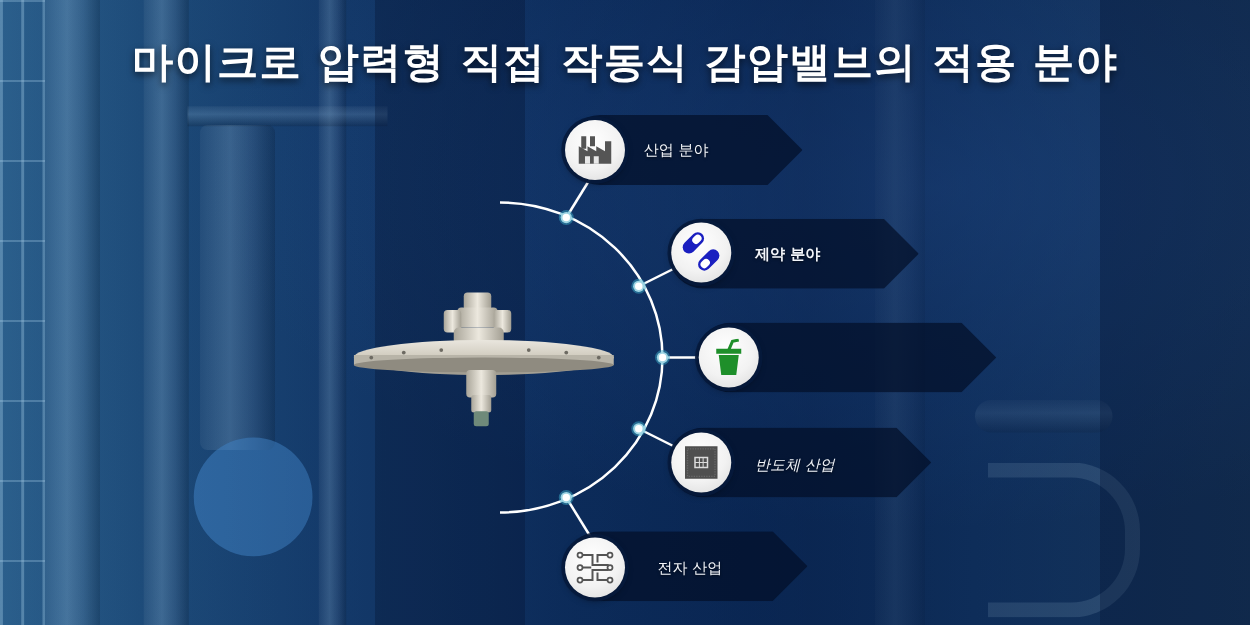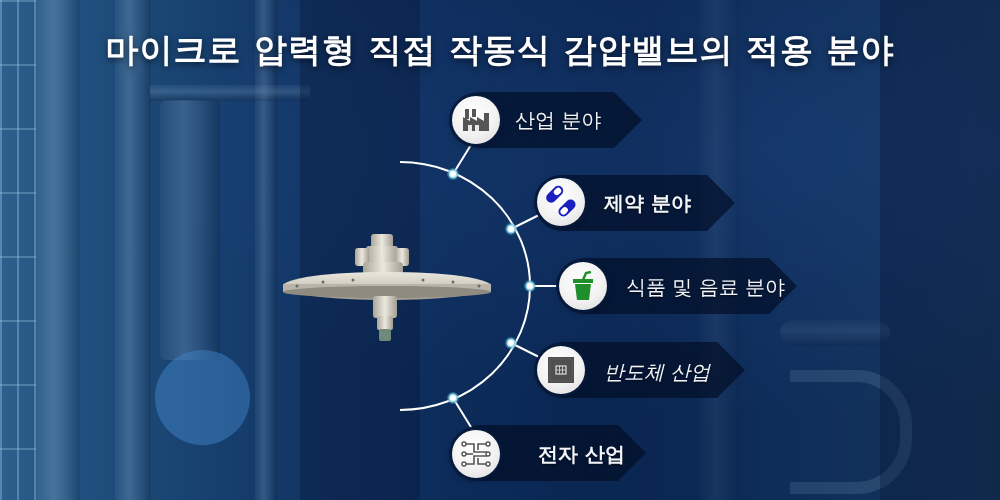--- a/index.html
+++ b/index.html
@@ -31,21 +31,21 @@
     text-shadow: 0 2px 6px rgba(0,0,0,0.6);
   }
   svg.arc { position: absolute; left: 0; top: 0; }
   .banner {
     position: absolute; height: 56px;
     background: rgba(3,15,40,0.72);
     clip-path: polygon(0 0, calc(100% - 28px) 0, 100% 50%, calc(100% - 28px) 100%, 0 100%);
     border-radius: 28px 0 0 28px;
   }
   .banner-label {
-    position: absolute; color: #f2f5fa; font-size: 20px; line-height: 20px;
+    position: absolute; color: #f2f5fa; font-size: 12px; line-height: 20px;
     white-space: nowrap; text-shadow: 0 1px 2px rgba(0,0,0,0.6);
   }
   .icon-circle {
     position: absolute; width: 48px; height: 48px; border-radius: 50%;
     background: radial-gradient(circle at 45% 35%, #ffffff 0%, #f2f2f2 55%, #d8d8d8 100%);
     box-shadow: 0 0 0 3px rgba(5,25,60,0.9), 0 2px 6px rgba(0,0,0,0.5);
     display: flex; align-items: center; justify-content: center;
   }
   .icon-circle svg { display: block; }
   .valve { position: absolute; left: 283px; top: 232px; }
@@ -149,21 +149,20 @@
   <div class="banner-label" style="left:604px;top:193px;font-weight:bold;">제약 분야</div>
 
   <div class="banner" style="left:557px;top:258px;width:240px;"></div>
   <div class="icon-circle" style="left:559px;top:262px;">
     <svg width="24" height="30" viewBox="0 0 24 30">
       <path d="M12 9 L15 2 L20 1" stroke="#1e8f2a" stroke-width="2.5" fill="none"></path>
       <rect x="2" y="8" width="20" height="4" fill="#1e8f2a"></rect>
       <path d="M4 13 H20 L18 29 H6 Z" fill="#1e8f2a"></path>
     </svg>
   </div>
-  <div class="banner-label" style="left:626px;top:277px;">식품 및 음료 분야</div>
 
   <div class="banner" style="left:535px;top:342px;width:210px;"></div>
   <div class="icon-circle" style="left:537px;top:346px;">
     <svg width="28" height="28" viewBox="0 0 28 28">
       <rect x="1" y="1" width="26" height="26" fill="#4f4f4f"></rect>
       <rect x="3" y="3" width="22" height="22" fill="none" stroke="#6a6a6a" stroke-dasharray="1 1"></rect>
       <rect x="9" y="10" width="10" height="8" fill="none" stroke="#dcdcdc" stroke-width="1.2"></rect>
       <line x1="12.5" y1="10" x2="12.5" y2="18" stroke="#dcdcdc" stroke-width="0.8"></line>
       <line x1="15.5" y1="10" x2="15.5" y2="18" stroke="#dcdcdc" stroke-width="0.8"></line>
       <line x1="9" y1="14" x2="19" y2="14" stroke="#dcdcdc" stroke-width="0.8"></line>
@@ -184,15 +183,15 @@
       <g fill="#ffffff" stroke="#555" stroke-width="1.4">
         <circle cx="4" cy="4" r="2"></circle>
           <circle cx="4" cy="14" r="2"></circle>
           <circle cx="4" cy="24" r="2"></circle>
         <circle cx="28" cy="4" r="2"></circle>
           <circle cx="28" cy="14" r="2"></circle>
           <circle cx="28" cy="24" r="2"></circle>
       </g>
     </svg>
   </div>
-  <div class="banner-label" style="left:538px;top:444px;font-weight:bold;">전자 산업</div>
+  <div class="banner-label" style="left:526px;top:444px;">전자 산업</div>
 
 </div>
 
 </body></html>

